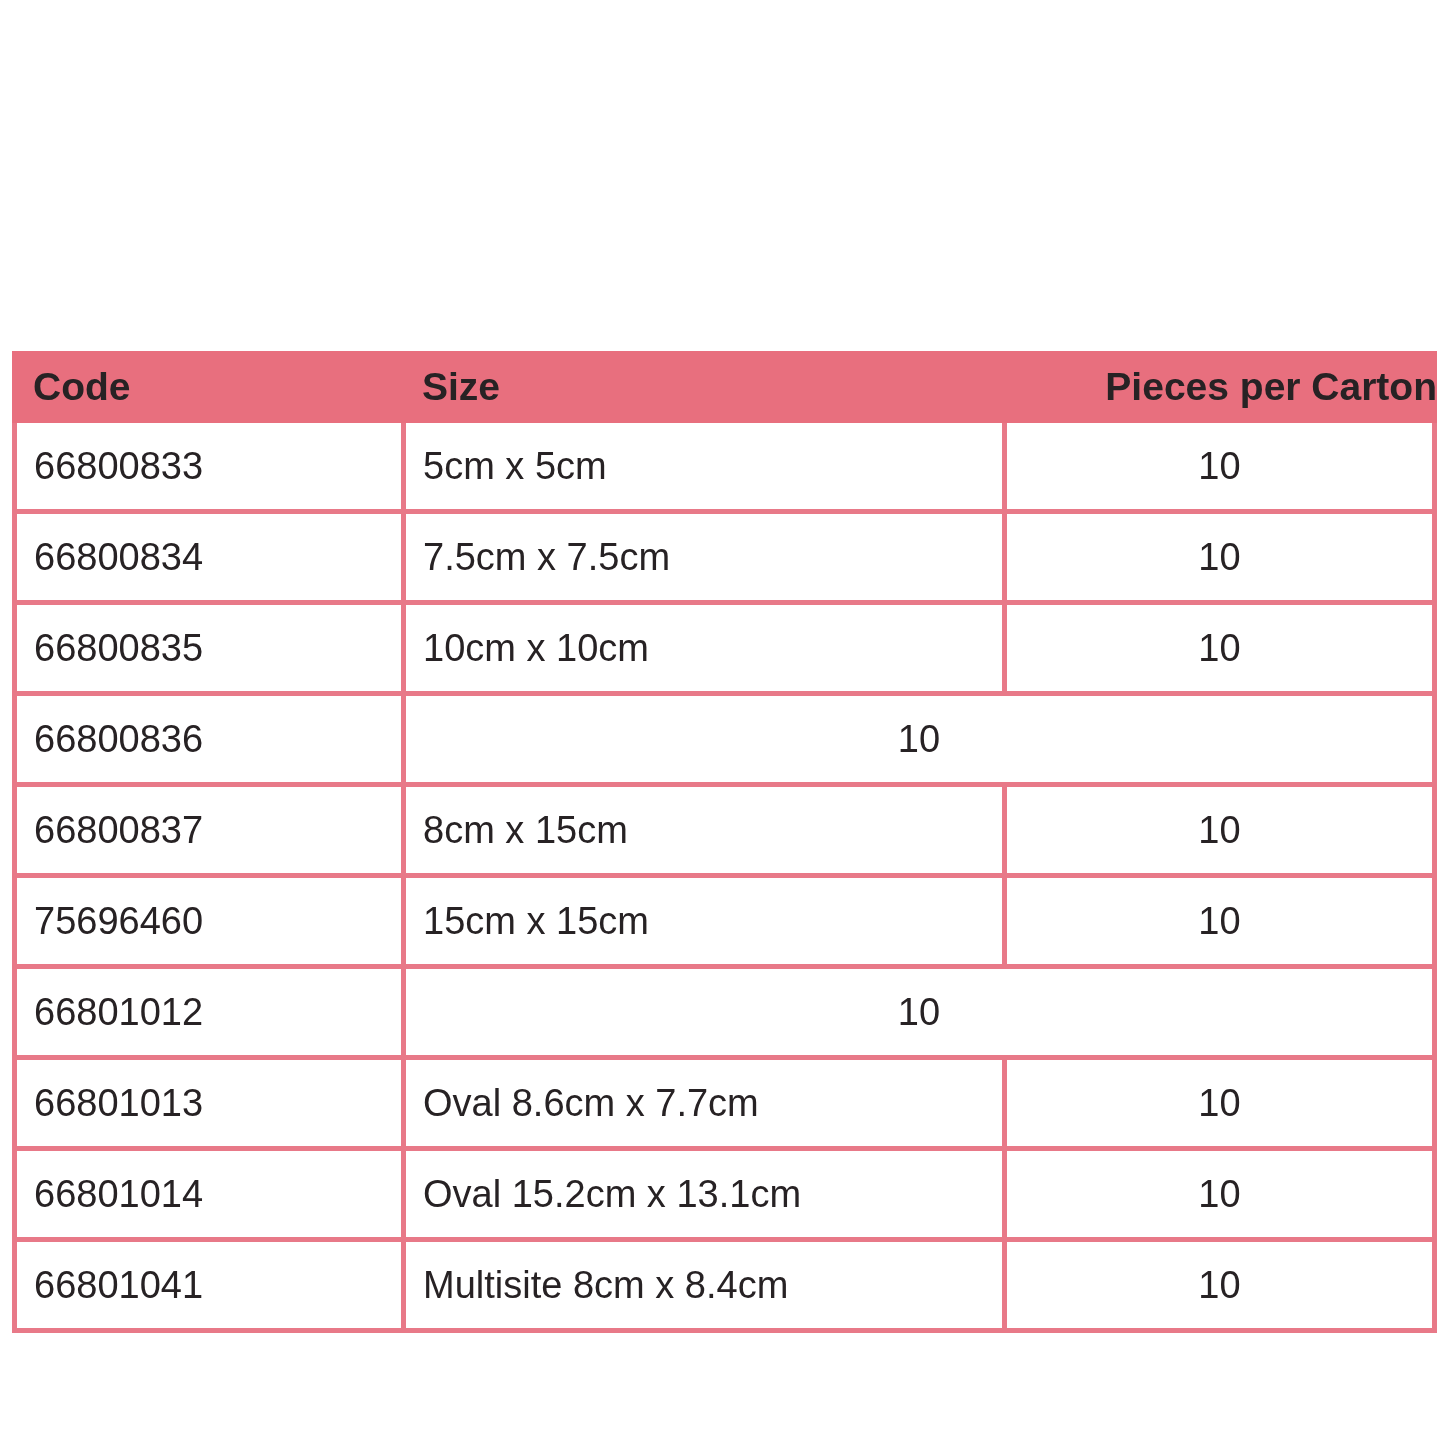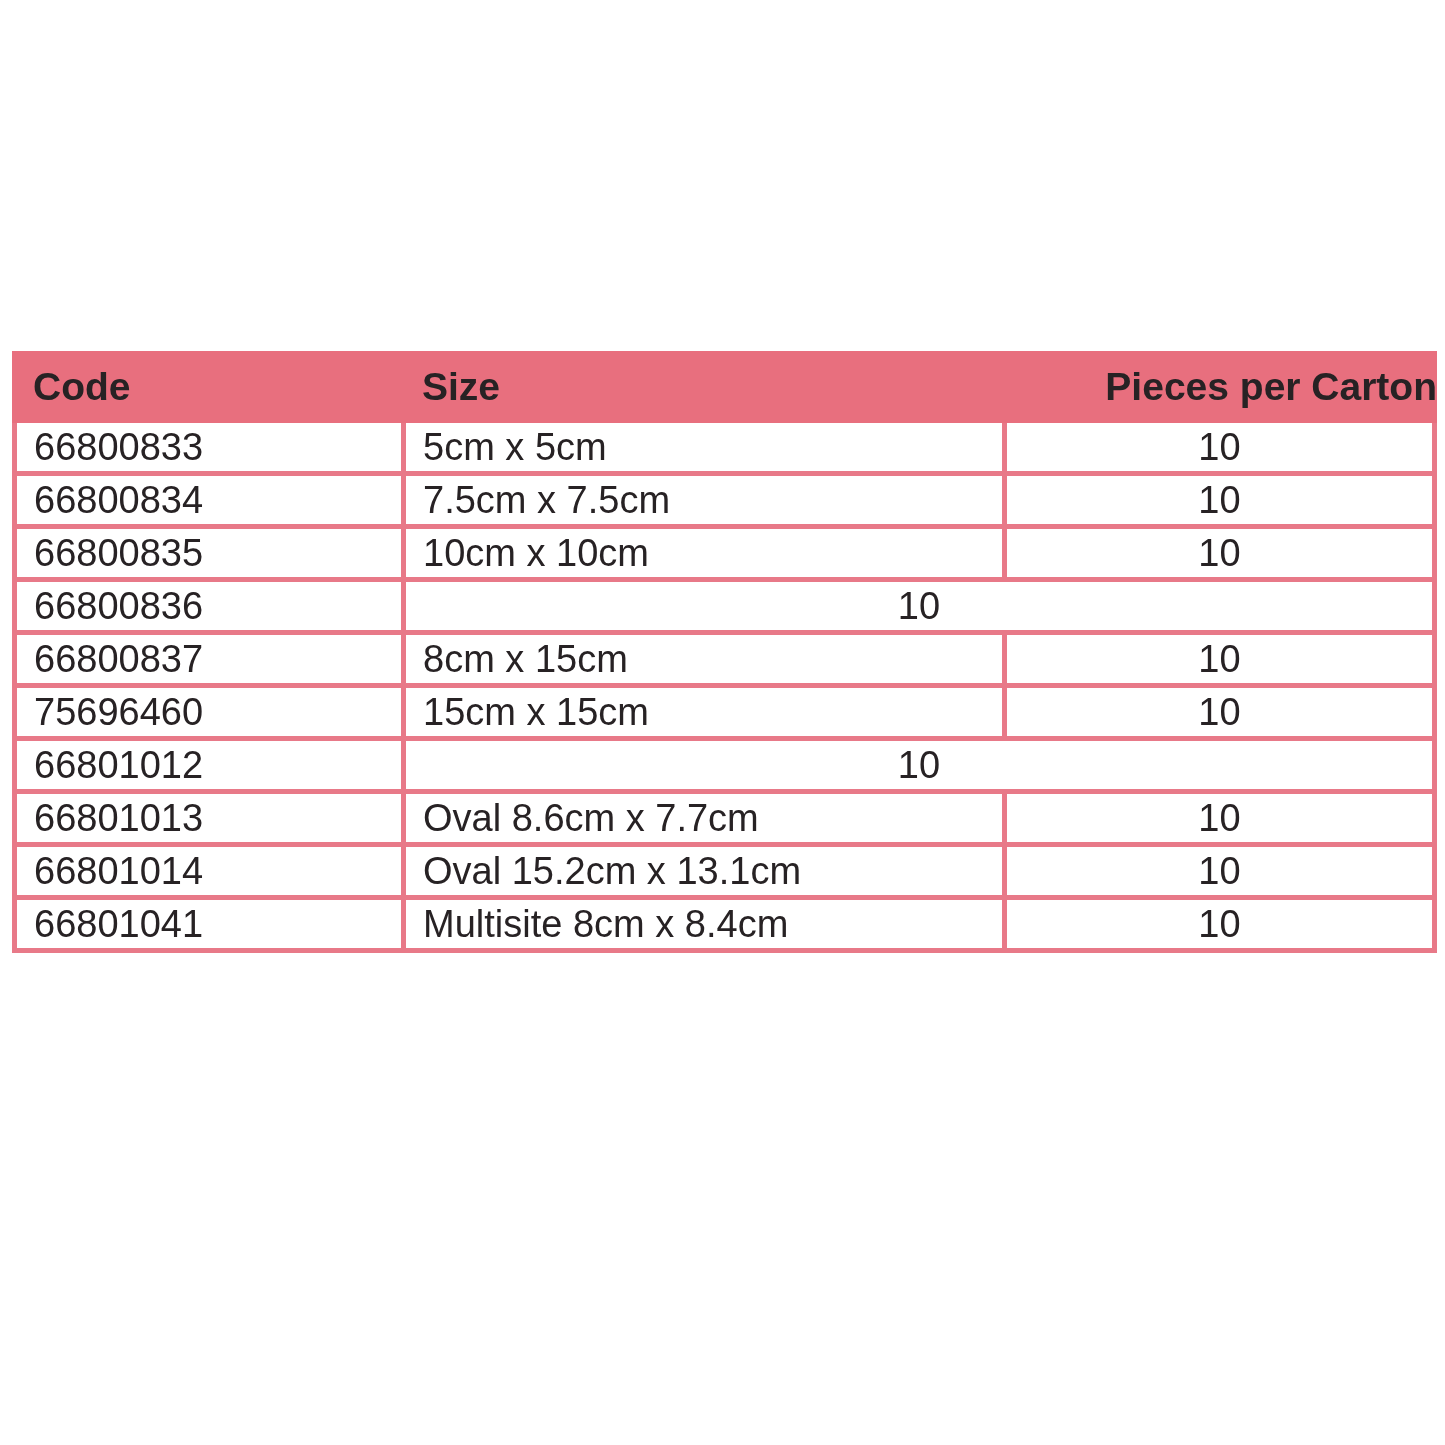--- a/index.html
+++ b/index.html
@@ -47,21 +47,21 @@
     text-align: right;
   }
   
   .table-body {
     border-left: 5px solid var(--border-color, #e87988);
     border-right: 5px solid var(--border-color, #e87988);
     box-sizing: border-box;
   }
   .t-row {
     display: flex;
-    height: 53px;
+    height: 91px;
     border-bottom: 5px solid var(--border-color, #e87988);
     box-sizing: border-box;
     background: #ffffff;
     font-size: 38px;
     justify-content: space-between;
   }
   .t-row .c-code {
     width: 384px;
     padding-left: 17px;
     box-sizing: border-box;

